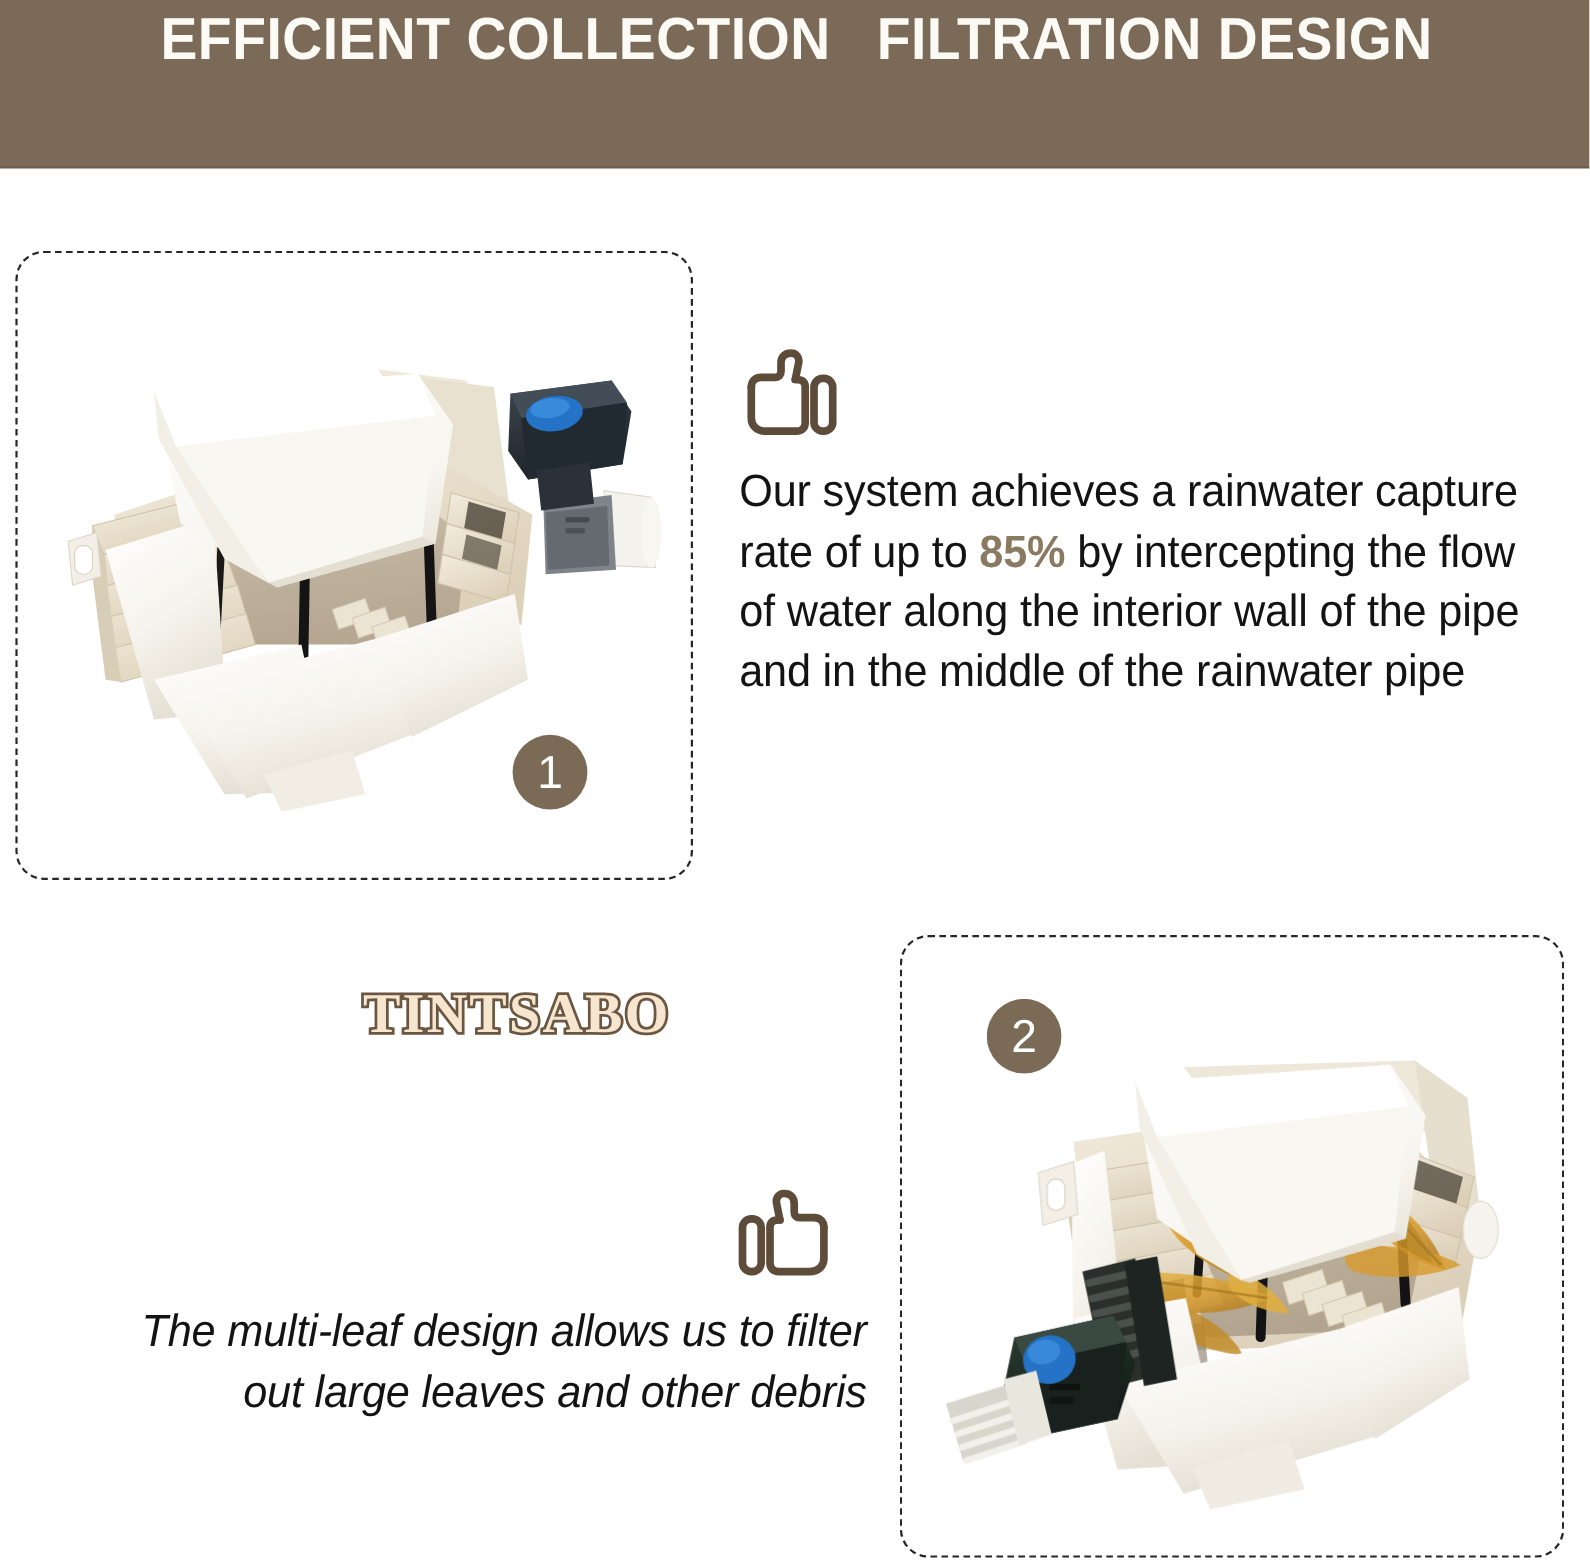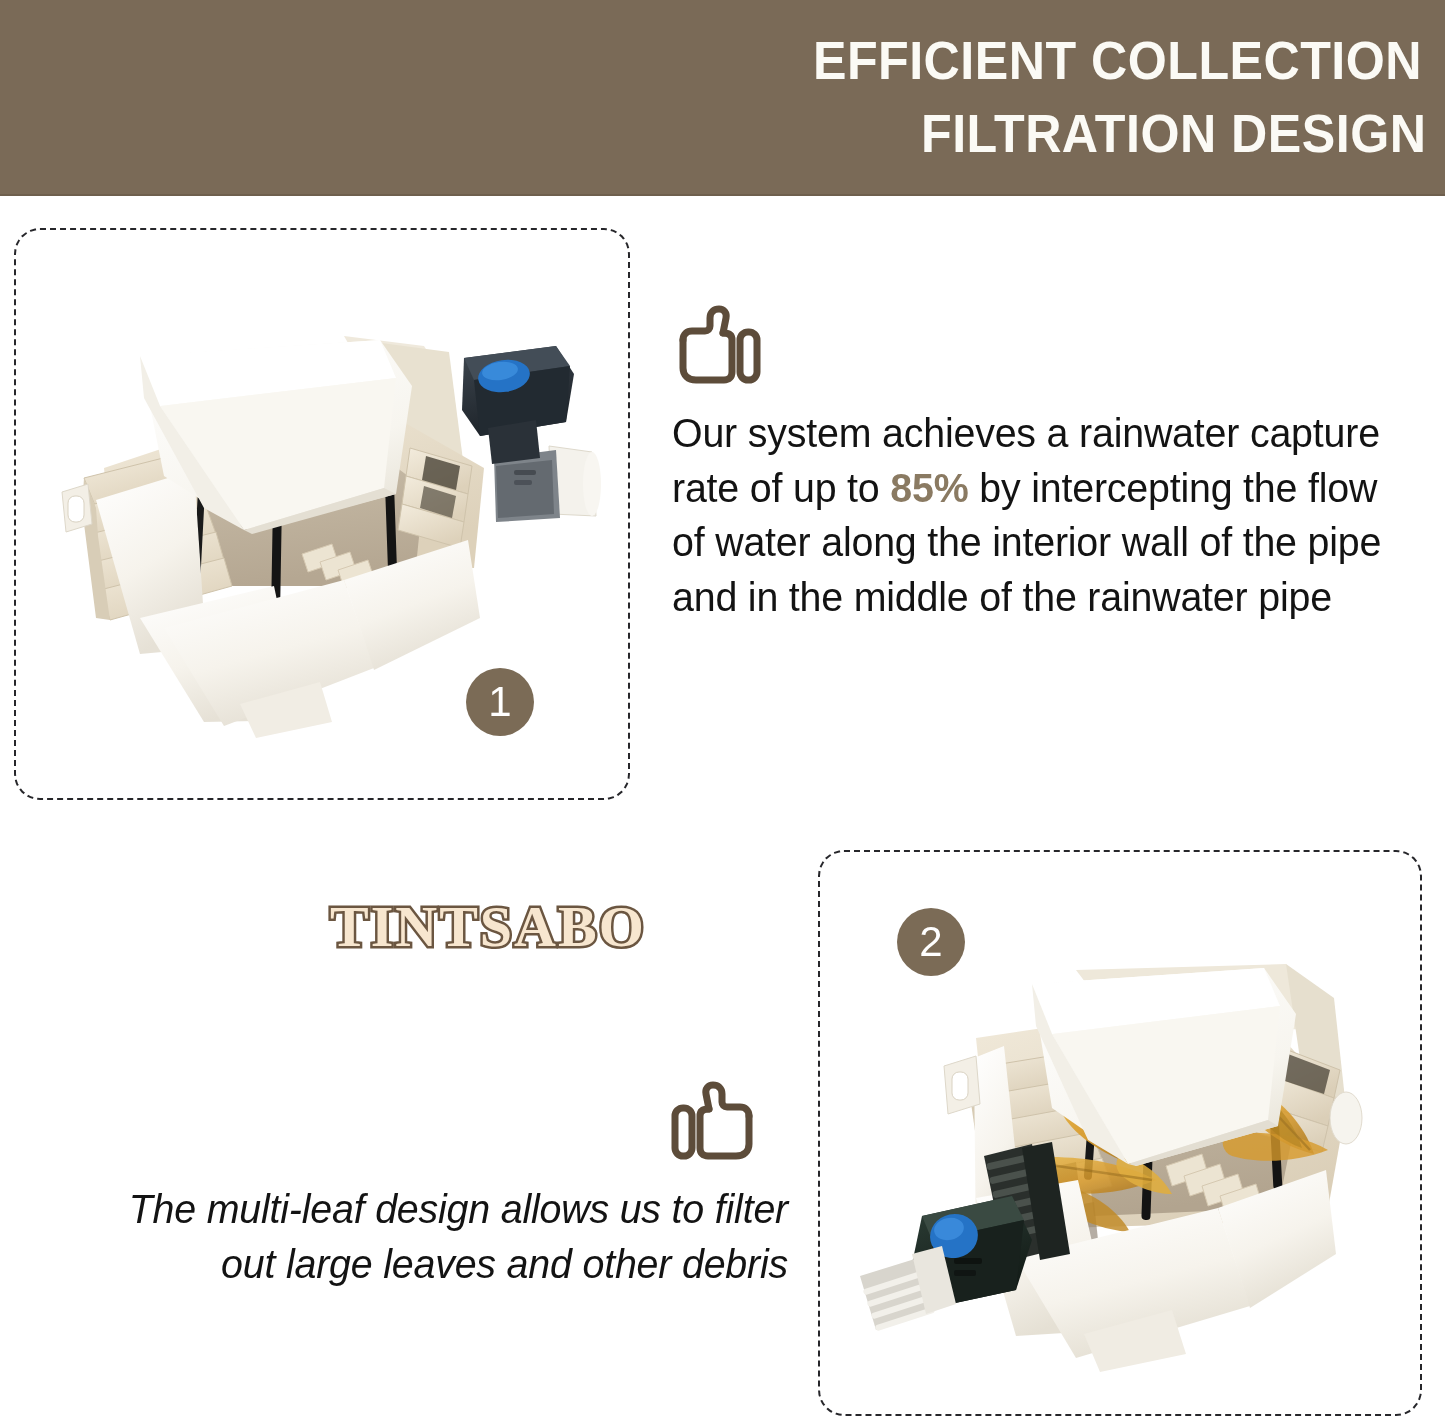--- a/index.html
+++ b/index.html
@@ -13,27 +13,27 @@
     position: relative;
     overflow: hidden;
     font-family: "Liberation Sans", sans-serif;
   }
 
   
   #header-banner {
     position: absolute;
     left: 0; top: 0;
     width: 1445px;
-    height: 196px;
+    height: 153px;
     background: #7a6a57;
     border-bottom: 2px solid #6e5f4d;
     box-sizing: border-box;
     display: flex;
-    flex-direction: column;
-    align-items: flex-end;
+    flex-direction: row;
+    align-items: flex-start;
     justify-content: center;
   }
   .header-line {
     color: #fbfaf5;
     font-family: "Liberation Sans", sans-serif;
     font-weight: bold;
     font-size: 54px;
     letter-spacing: 0.5px;
     line-height: 1.35;
     text-align: center;
@@ -72,21 +72,21 @@
     align-items: center;
     justify-content: center;
     z-index: 6;
     line-height: 1;
   }
   #badge-one { left: 466px; top: 668px; }
   #badge-two { left: 897px; top: 908px; }
 
   
   .feature-block { position: absolute; }
-  #feature-one  { left: 672px; top: 304px; width: 748px; }
+  #feature-one  { left: 672px; top: 316px; width: 748px; }
   #feature-two  { left: 40px;  top: 1080px; width: 748px; font-style: italic; }
 
   .thumb-icon-wrap { display: block; margin-bottom: 16px; }
   #feature-two .thumb-icon-wrap { text-align: left; padding-left: 628px; }
 
   .feature-text {
     font-family: "Liberation Sans", sans-serif;
     font-size: 41px;
     line-height: 1.33;
     color: #131313;
@@ -103,21 +103,21 @@
     color: #8a7a62;
     font-weight: bold;
   }
 
   
   #brand-logo {
     position: absolute;
     left: 330px; top: 893px;
     font-family: "Liberation Serif", serif;
     font-weight: bold;
-    font-size: 58px;
+    font-size: 51px;
     letter-spacing: 2px;
     color: #f7e6cf;
     -webkit-text-stroke: 5px #6b5641;
     paint-order: stroke fill;
     white-space: nowrap;
   }
 
   
   .product-art { position: absolute; }
   #product-art-one  { left: 44px;  top: 318px; width: 560px; height: 420px; }

